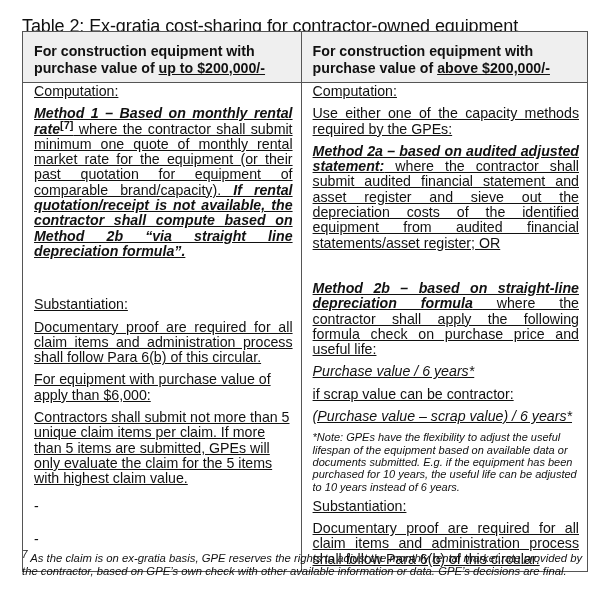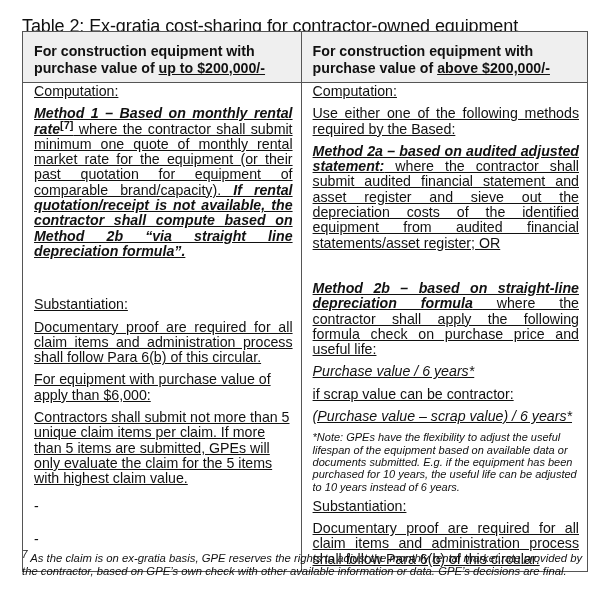--- a/index.html
+++ b/index.html
@@ -62,21 +62,21 @@
       <div class="p j" style="margin-bottom:38px;"><span class="bi">Method 1 – Based on monthly rental rate</span><sup class="fn">[7]</sup><span> where the contractor shall submit minimum one quote of monthly rental market rate for the equipment (or their past quotation for equipment of comparable brand/capacity). </span><span class="bi">If rental quotation/receipt is not available, the contractor shall compute based on Method 2b “via straight line depreciation formula”.</span></div>
       <div class="p u">Substantiation:</div>
       <div class="p j">Documentary proof are required for all claim items and administration process shall follow Para 6(b) of this circular.</div>
       <div class="p u">For equipment with purchase value of apply than $6,000:</div>
       <div class="p" style="margin-bottom:12px;">Contractors shall submit not more than 5 unique claim items per claim. If more than 5 items are submitted, GPEs will only evaluate the claim for the 5 items with highest claim value.</div>
       <div class="dash">-</div>
       <div class="dash">-</div>
     </td>
     <td class="col-r">
       <div class="p u">Computation:</div>
-      <div class="p j">Use either one of the following methods required by the Based:</div>
+      <div class="p j">Use either one of the capacity methods required by the GPEs:</div>
       <div class="p j" style="margin-bottom:30px;"><span class="bi">Method 2a – based on audited adjusted statement:</span><span> where the contractor shall submit audited financial statement and asset register and sieve out the depreciation costs of the identified equipment from audited financial statements/asset register; OR</span></div>
       <div class="p j"><span class="bi">Method 2b – based on straight-line depreciation formula</span><span> where the contractor shall apply the following formula check on purchase price and useful life:</span></div>
       <div class="p it">Purchase value / 6 years*</div>
       <div class="p">if scrap value can be contractor:</div>
       <div class="p it">(Purchase value – scrap value) / 6 years*</div>
       <div class="note">*Note: GPEs have the flexibility to adjust the useful lifespan of the equipment based on available data or documents submitted. E.g. if the equipment has been purchased for 10 years, the useful life can be adjusted to 10 years instead of 6 years.</div>
       <div class="p u">Substantiation:</div>
       <div class="p j" style="margin-bottom:4px;">Documentary proof are required for all claim items and administration process shall follow Para 6(b) of this circular.</div>
     </td>
   </tr>

